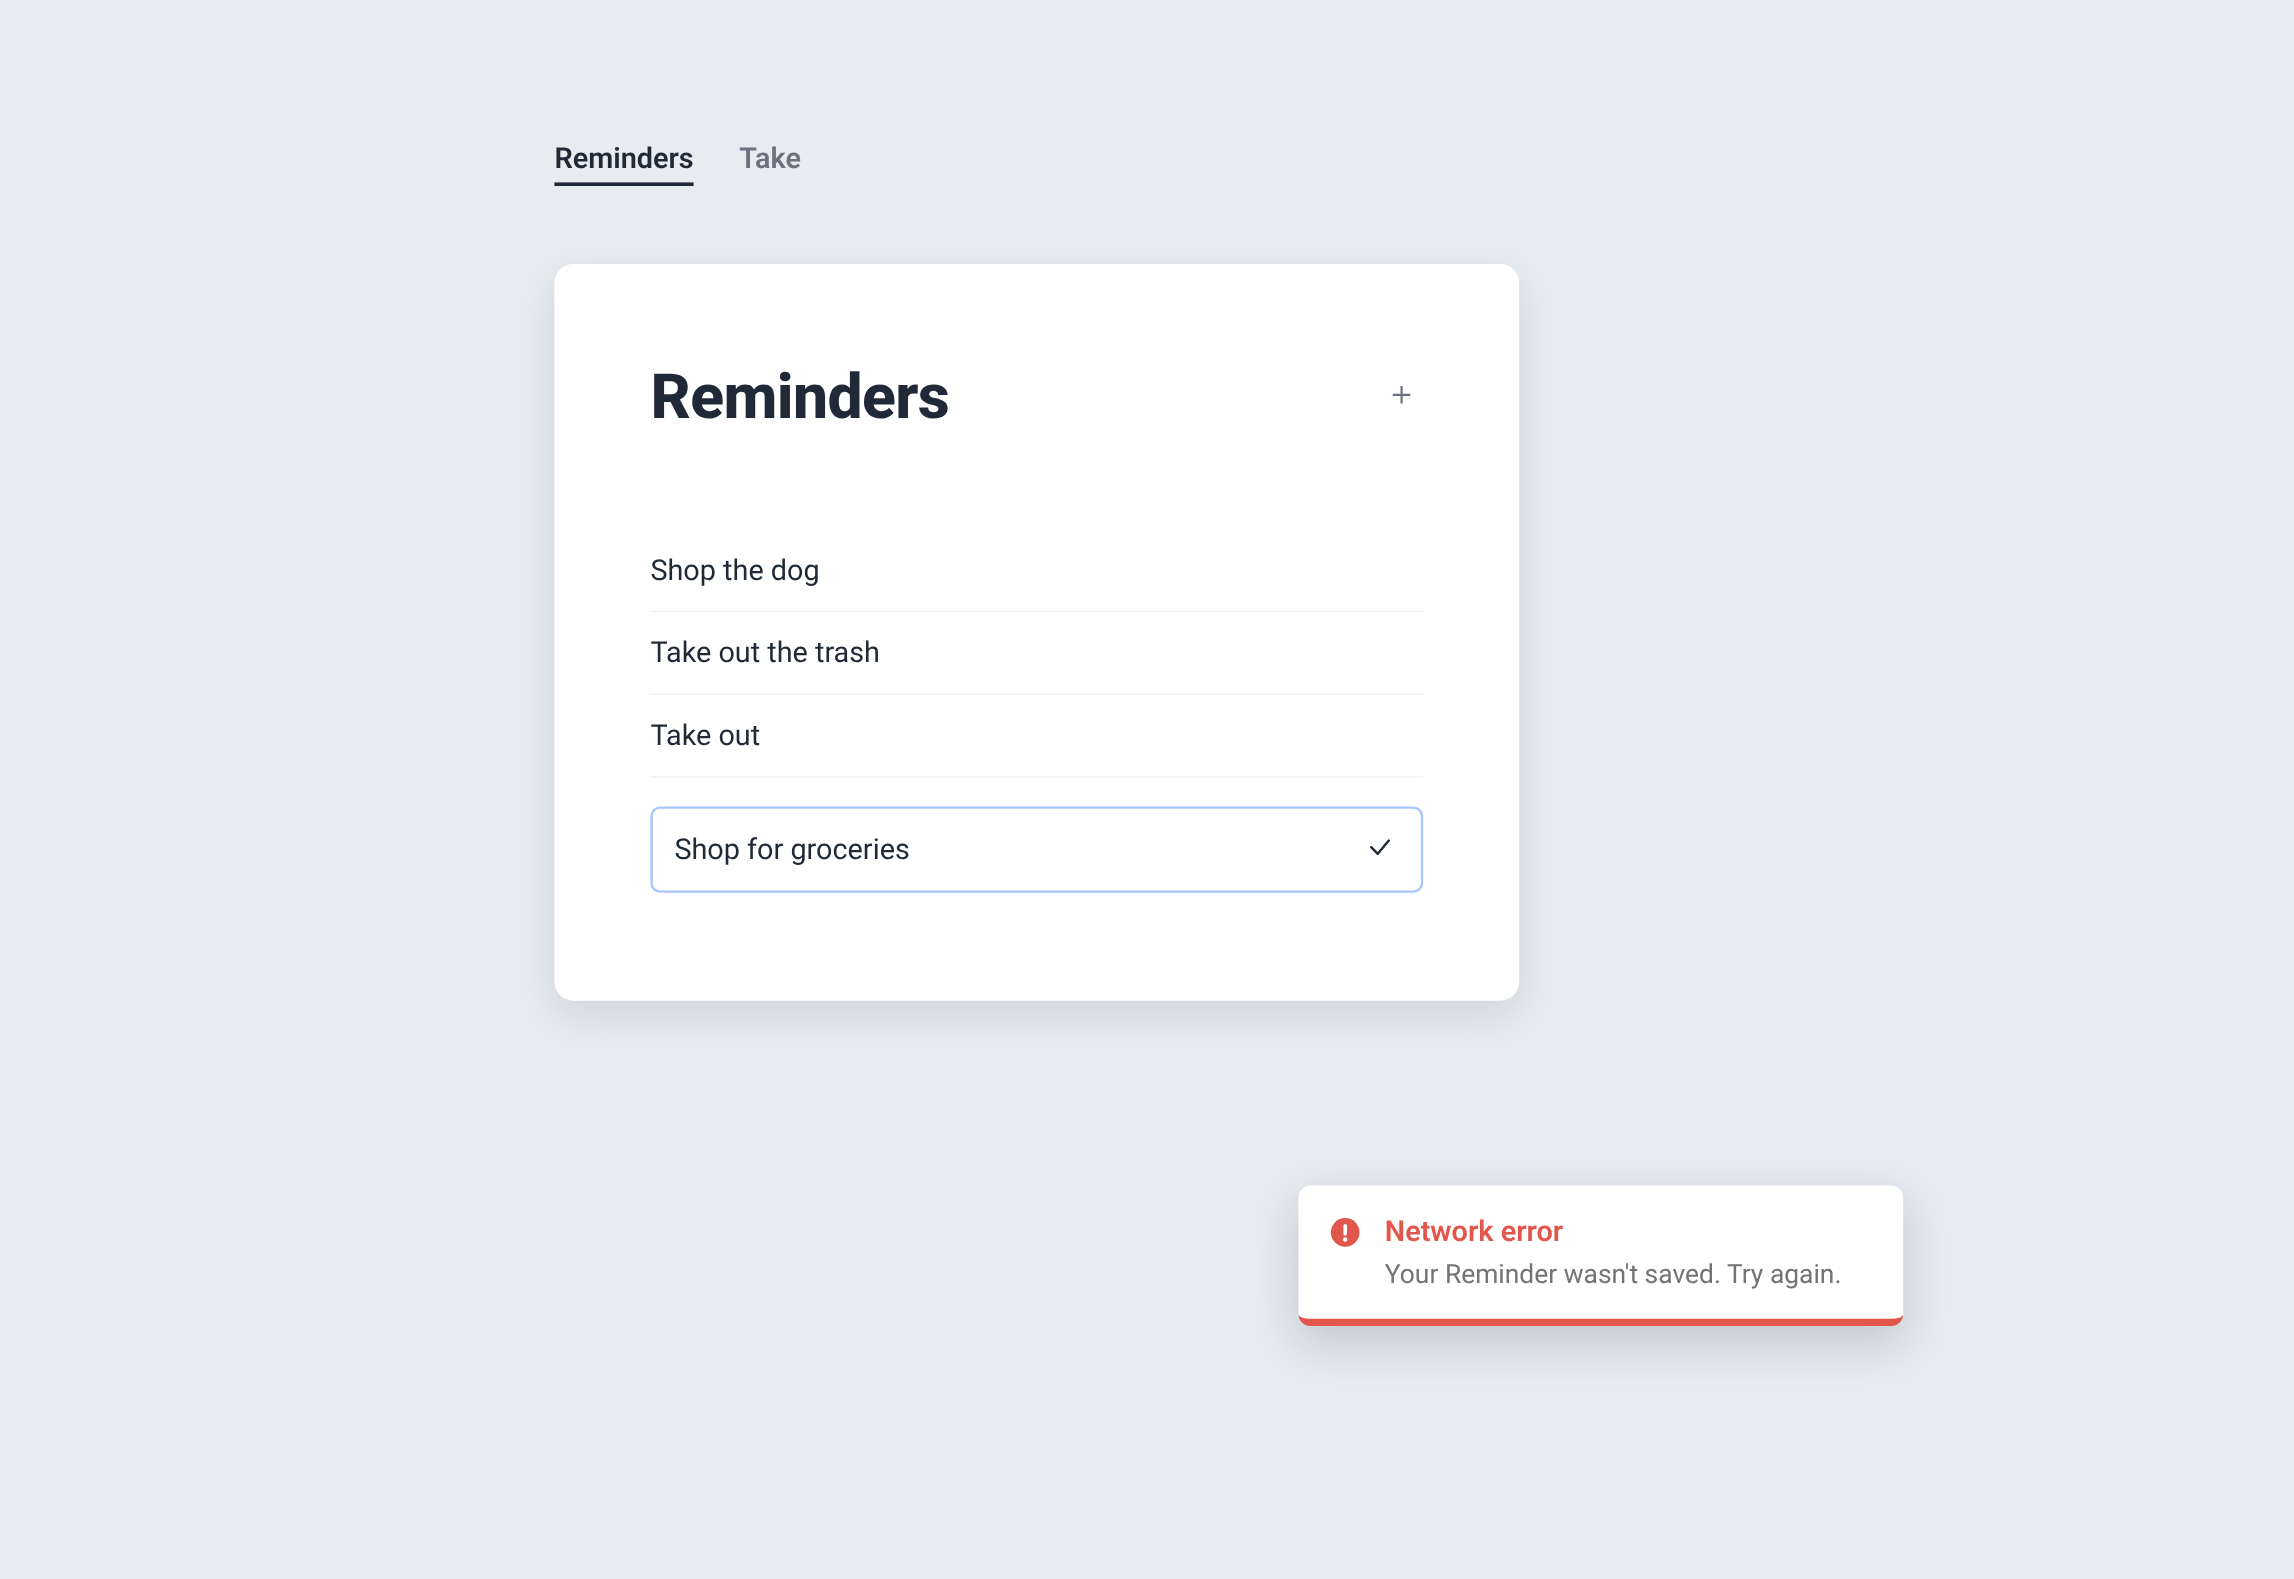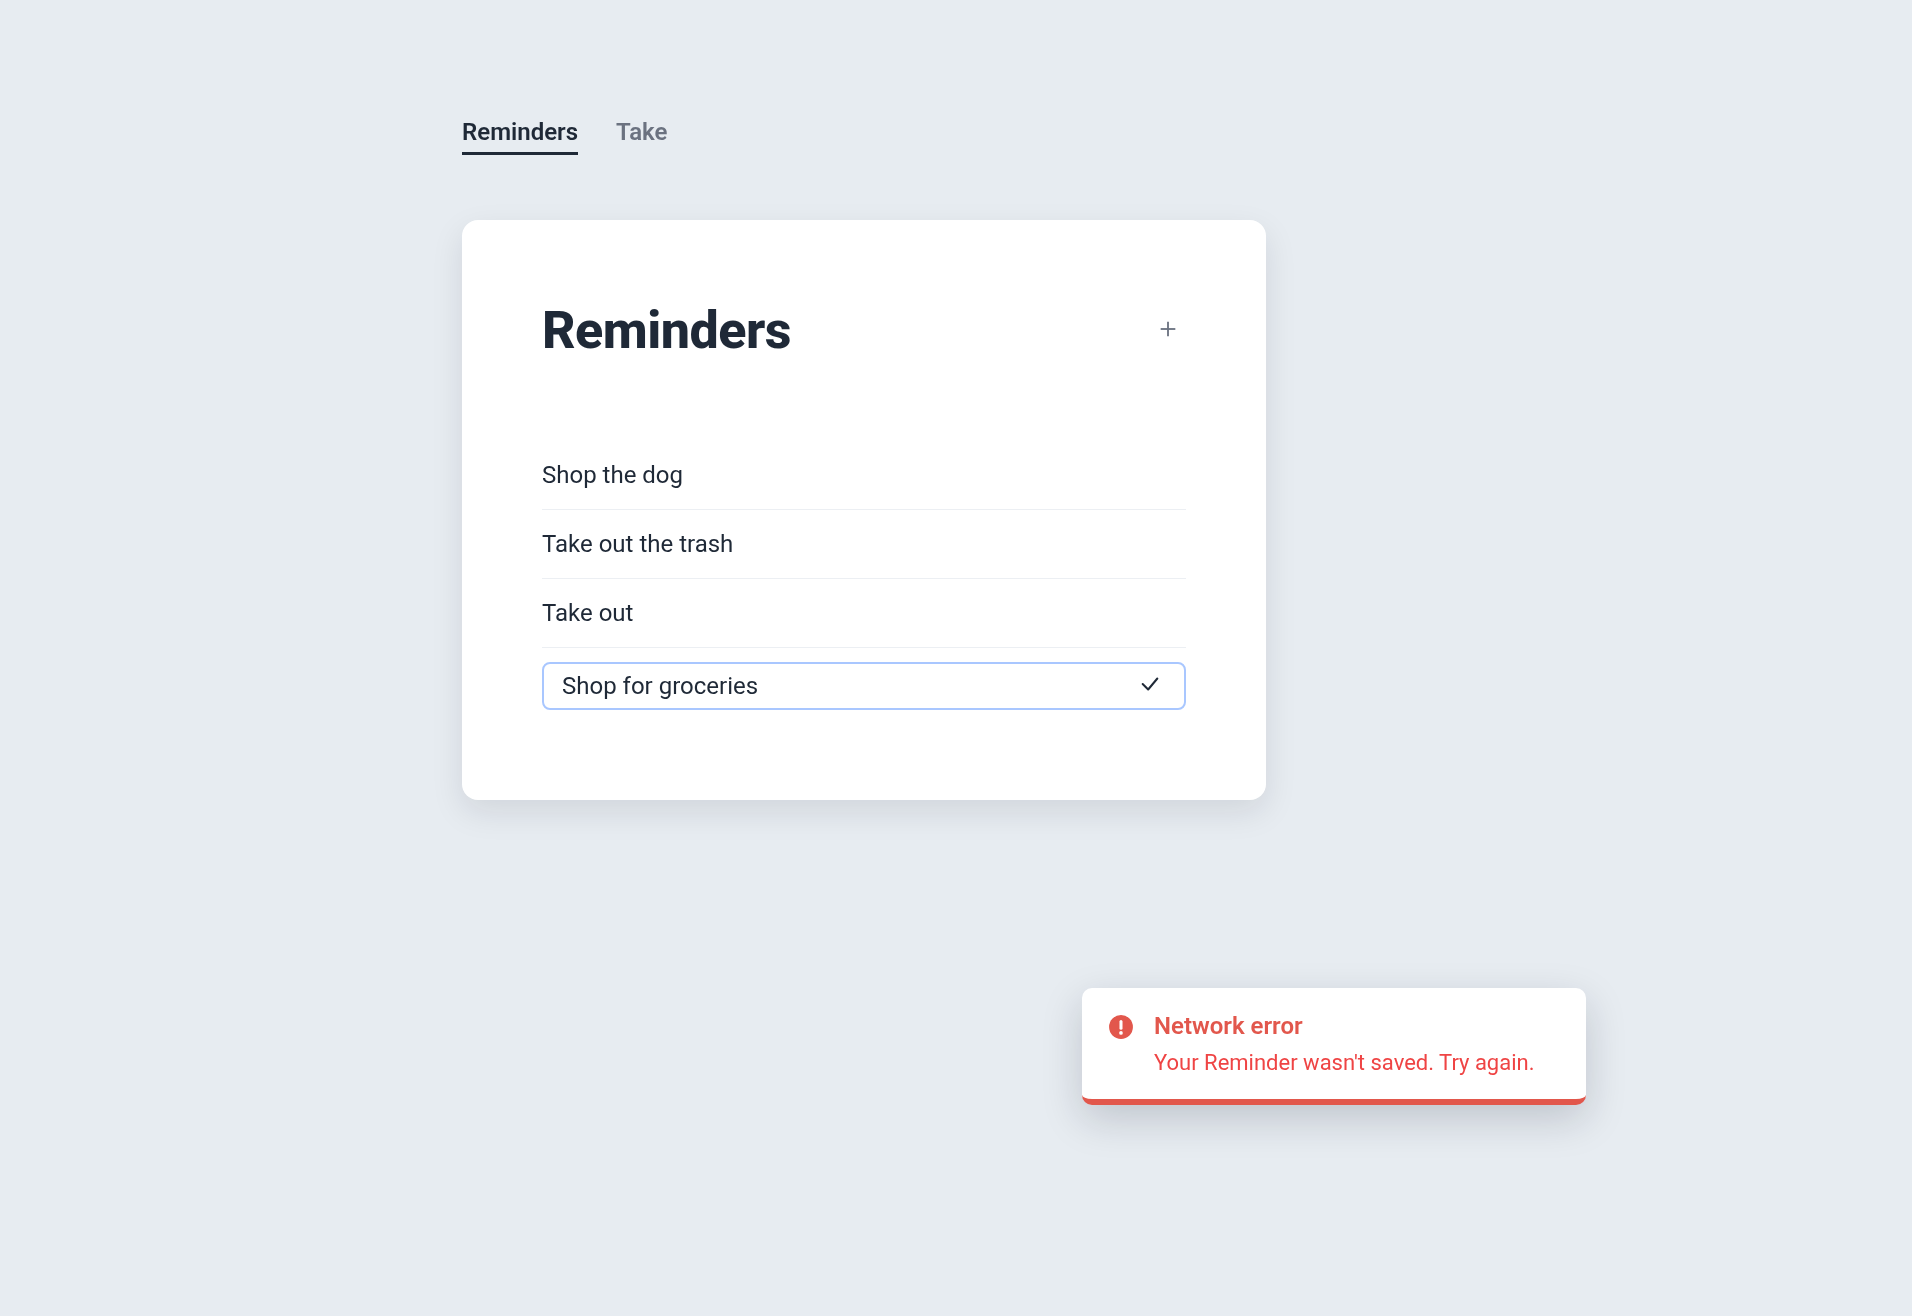--- a/index.html
+++ b/index.html
@@ -70,28 +70,28 @@
     .list { }
     .list-item {
       font-size: 24px;
       color: #1f2937;
       padding: 20px 0;
       border-bottom: 1px solid #eceff3;
     }
     .list-item:last-of-type { border-bottom: none; }
 
     .input-row {
-      margin-top: 14px;
+      margin-top: 24px;
       position: relative;
       border: 2px solid #a9c7ff;
       border-radius: 8px;
       display: flex;
       align-items: center;
       padding: 0 18px;
-      height: 48px;
+      height: 72px;
     }
     .input-row input {
       flex: 1;
       border: none;
       outline: none;
       font-size: 24px;
       color: #1f2937;
       font-family: inherit;
       background: transparent;
     }
@@ -128,21 +128,21 @@
     .toast-icon svg { width: 26px; height: 26px; }
     .toast-body { flex: 1; }
     .toast-title {
       font-size: 24px;
       font-weight: 600;
       color: #e2574c;
       margin-bottom: 10px;
     }
     .toast-msg {
       font-size: 22px;
-      color: #ef4444;
+      color: #737373;
     }
   </style>
 </head>
 <body>
 
 <nav class="nav">
   <div class="nav-item active">Reminders</div>
   <div class="nav-item">Take</div>
 </nav>
 

